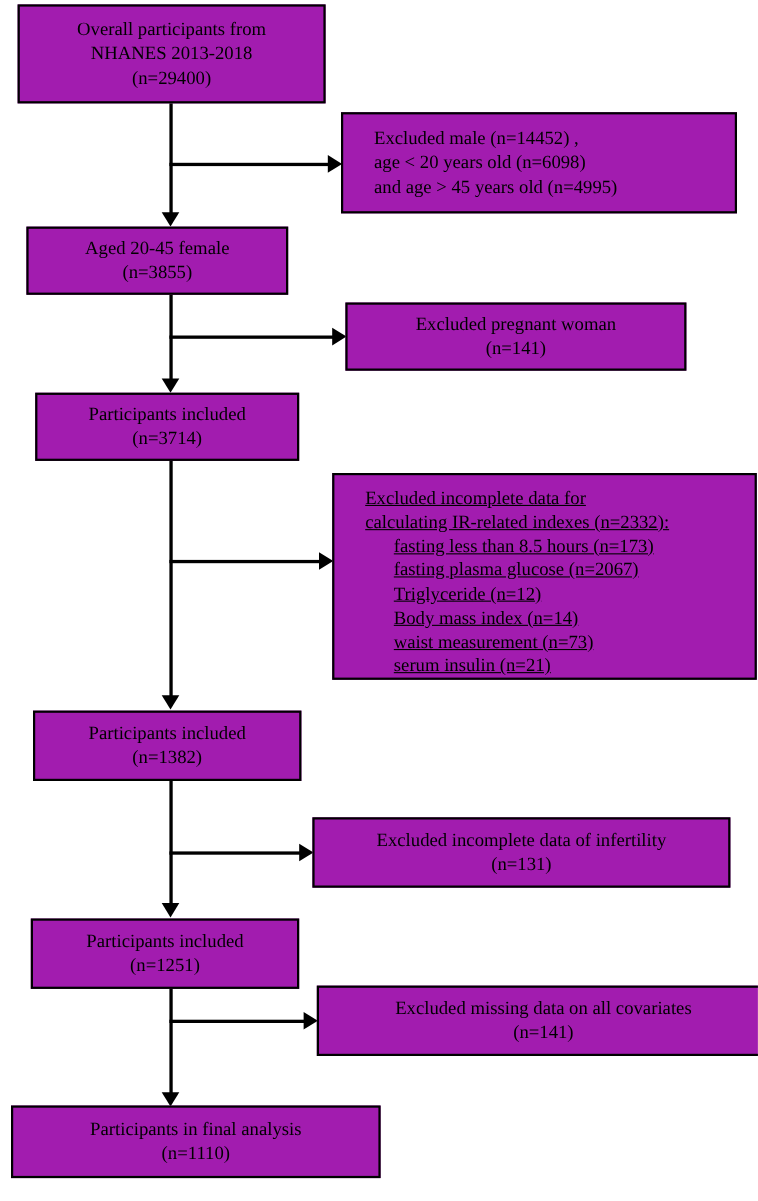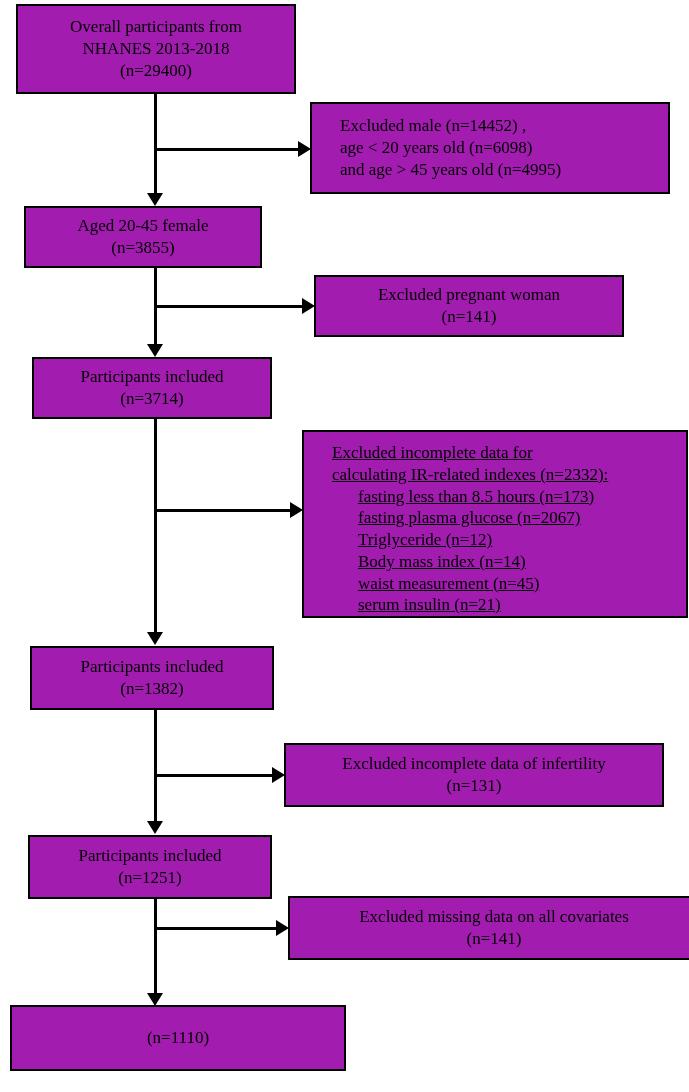--- a/index.html
+++ b/index.html
@@ -121,21 +121,21 @@
   <div class="conn hline" style="left:154px; top:509px; width:140px; height:3px;"></div>
   <div class="arrow-right" style="left:290px; top:502px;"></div>
 
   <div class="node left" style="left:302px; top:430px; width:386px; height:188px; justify-content:space-between; padding-top:10px;text-decoration:underline;">
     <span class="line">Excluded incomplete data for</span>
     <span class="line">calculating IR-related indexes (n=2332):</span>
     <span class="line indent">fasting less than 8.5 hours (n=173)</span>
     <span class="line indent">fasting plasma glucose (n=2067)</span>
     <span class="line indent">Triglyceride (n=12)</span>
     <span class="line indent">Body mass index (n=14)</span>
-    <span class="line indent">waist measurement (n=45)</span>
+    <span class="line indent">waist measurement (n=73)</span>
     <span class="line indent">serum insulin (n=21)</span>
   </div>
 
   <div class="node center" style="left:30px; top:646px; width:244px; height:64px;">
     <span class="line">Participants included</span>
     <span class="line">(n=1382)</span>
   </div>
 
   <div class="conn vline" style="left:154px; top:710px; width:3px; height:113px;"></div>
   <div class="arrow-down" style="left:147px; top:821px;"></div>
@@ -158,16 +158,17 @@
 
   <div class="conn hline" style="left:154px; top:927px; width:126px; height:3px;"></div>
   <div class="arrow-right" style="left:276px; top:920px;"></div>
 
   <div class="node center" style="left:288px; top:896px; width:412px; height:64px;">
     <span class="line">Excluded missing data on all covariates</span>
     <span class="line">(n=141)</span>
   </div>
 
   <div class="node center" style="left:10px; top:1005px; width:336px; height:66px;">
+    <span class="line">Participants in final analysis</span>
     <span class="line">(n=1110)</span>
   </div>
 
 </div>
 
 </body></html>

